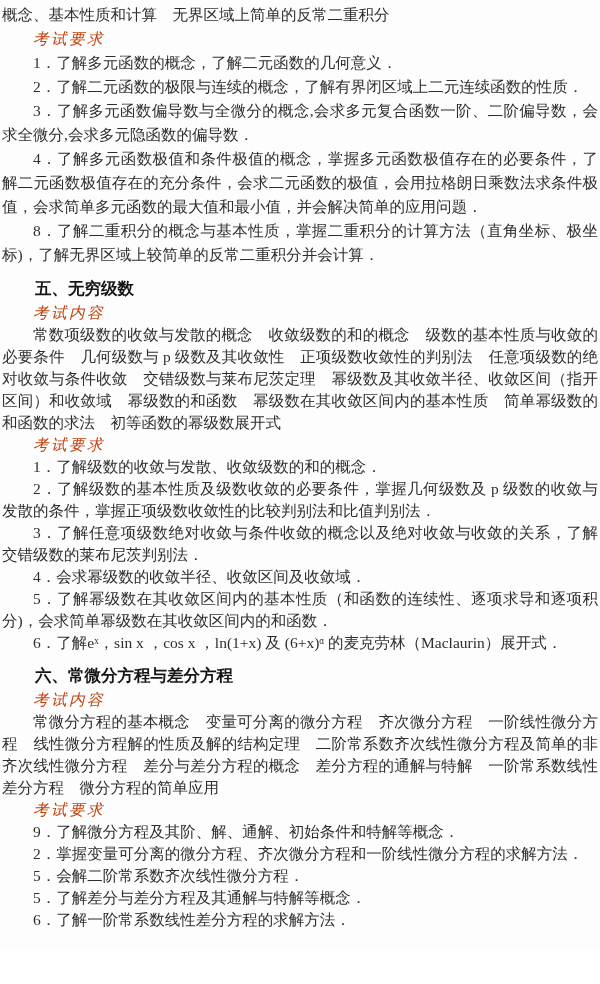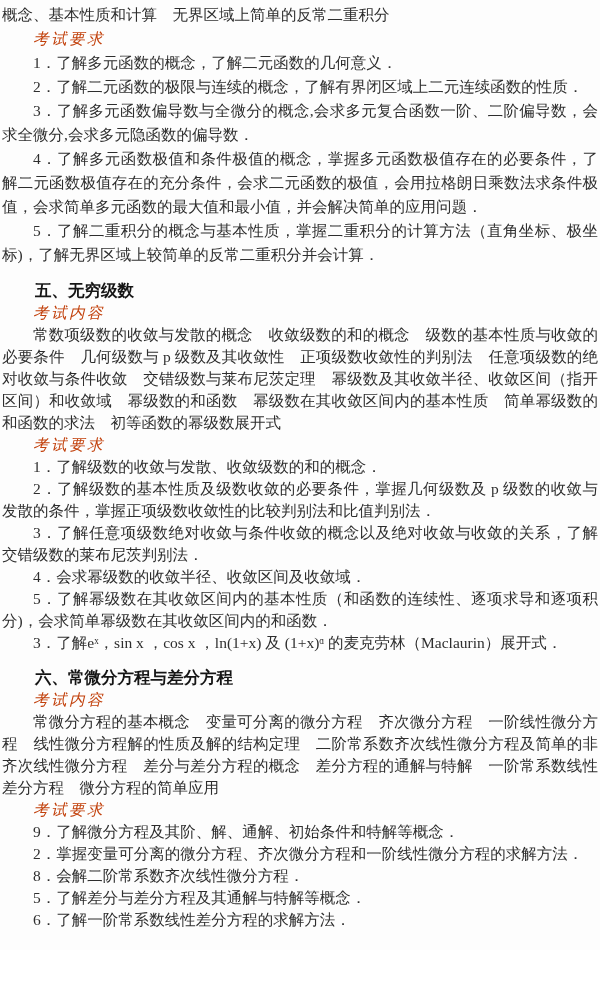--- a/index.html
+++ b/index.html
@@ -23,61 +23,61 @@
   .label {
     text-indent: 2em;
     color: #c2410c;
     font-style: italic;
     letter-spacing: 2.5px;
     font-family: "DejaVu Serif", "Liberation Serif", serif;
   }
   .section-title {
     margin: 11px 0 0 0;
     text-indent: 2em;
-    font-family: Liberation Sans, sans-serif;
+    font-family: Liberation Mono, monospace;
     font-weight: bold;
     font-size: 16.5px;
     line-height: 24px;
     color: #151515;
     text-align: left;
   }
 </style>
 </head>
 <body>
 
 <div class="page">
 
   <div class="part-a">
     <p>概念、基本性质和计算　无界区域上简单的反常二重积分</p>
     <p class="label">考试要求</p>
     <p class="indent">1．了解多元函数的概念，了解二元函数的几何意义．</p>
     <p class="indent">2．了解二元函数的极限与连续的概念，了解有界闭区域上二元连续函数的性质．</p>
     <p class="indent">3．了解多元函数偏导数与全微分的概念,会求多元复合函数一阶、二阶偏导数，会求全微分,会求多元隐函数的偏导数．</p>
     <p class="indent">4．了解多元函数极值和条件极值的概念，掌握多元函数极值存在的必要条件，了解二元函数极值存在的充分条件，会求二元函数的极值，会用拉格朗日乘数法求条件极值，会求简单多元函数的最大值和最小值，并会解决简单的应用问题．</p>
-    <p class="indent">5．了解二重积分的概念与基本性质，掌握二重积分的计算方法（直角坐标、极坐标)，了解无界区域上较简单的反常二重积分并会计算．</p>
+    <p class="indent">8．了解二重积分的概念与基本性质，掌握二重积分的计算方法（直角坐标、极坐标)，了解无界区域上较简单的反常二重积分并会计算．</p>
   </div>
 
   <div class="sec">
     <h2 class="section-title">五、无穷级数</h2>
     <p class="label">考试内容</p>
     <p class="indent">常数项级数的收敛与发散的概念　收敛级数的和的概念　级数的基本性质与收敛的必要条件　几何级数与 p 级数及其收敛性　正项级数收敛性的判别法　任意项级数的绝对收敛与条件收敛　交错级数与莱布尼茨定理　幂级数及其收敛半径、收敛区间（指开区间）和收敛域　幂级数的和函数　幂级数在其收敛区间内的基本性质　简单幂级数的和函数的求法　初等函数的幂级数展开式</p>
     <p class="label">考试要求</p>
     <p class="indent">1．了解级数的收敛与发散、收敛级数的和的概念．</p>
     <p class="indent">2．了解级数的基本性质及级数收敛的必要条件，掌握几何级数及 p 级数的收敛与发散的条件，掌握正项级数收敛性的比较判别法和比值判别法．</p>
     <p class="indent">3．了解任意项级数绝对收敛与条件收敛的概念以及绝对收敛与收敛的关系，了解交错级数的莱布尼茨判别法．</p>
     <p class="indent">4．会求幂级数的收敛半径、收敛区间及收敛域．</p>
     <p class="indent">5．了解幂级数在其收敛区间内的基本性质（和函数的连续性、逐项求导和逐项积分)，会求简单幂级数在其收敛区间内的和函数．</p>
-    <p class="indent">3．了解eˣ，sin x ，cos x ，ln(1+x) 及 (1+x)ᵅ 的麦克劳林（Maclaurin）展开式．</p>
+    <p class="indent">6．了解eˣ，sin x ，cos x ，ln(1+x) 及 (6+x)ᵅ 的麦克劳林（Maclaurin）展开式．</p>
   </div>
 
   <div class="sec">
     <h2 class="section-title">六、常微分方程与差分方程</h2>
     <p class="label">考试内容</p>
     <p class="indent">常微分方程的基本概念　变量可分离的微分方程　齐次微分方程　一阶线性微分方程　线性微分方程解的性质及解的结构定理　二阶常系数齐次线性微分方程及简单的非齐次线性微分方程　差分与差分方程的概念　差分方程的通解与特解　一阶常系数线性差分方程　微分方程的简单应用</p>
     <p class="label">考试要求</p>
     <p class="indent">9．了解微分方程及其阶、解、通解、初始条件和特解等概念．</p>
     <p class="indent">2．掌握变量可分离的微分方程、齐次微分方程和一阶线性微分方程的求解方法．</p>
-    <p class="indent">8．会解二阶常系数齐次线性微分方程．</p>
+    <p class="indent">5．会解二阶常系数齐次线性微分方程．</p>
     <p class="indent">5．了解差分与差分方程及其通解与特解等概念．</p>
     <p class="indent">6．了解一阶常系数线性差分方程的求解方法．</p>
   </div>
 
 </div>
 
 </body></html>

